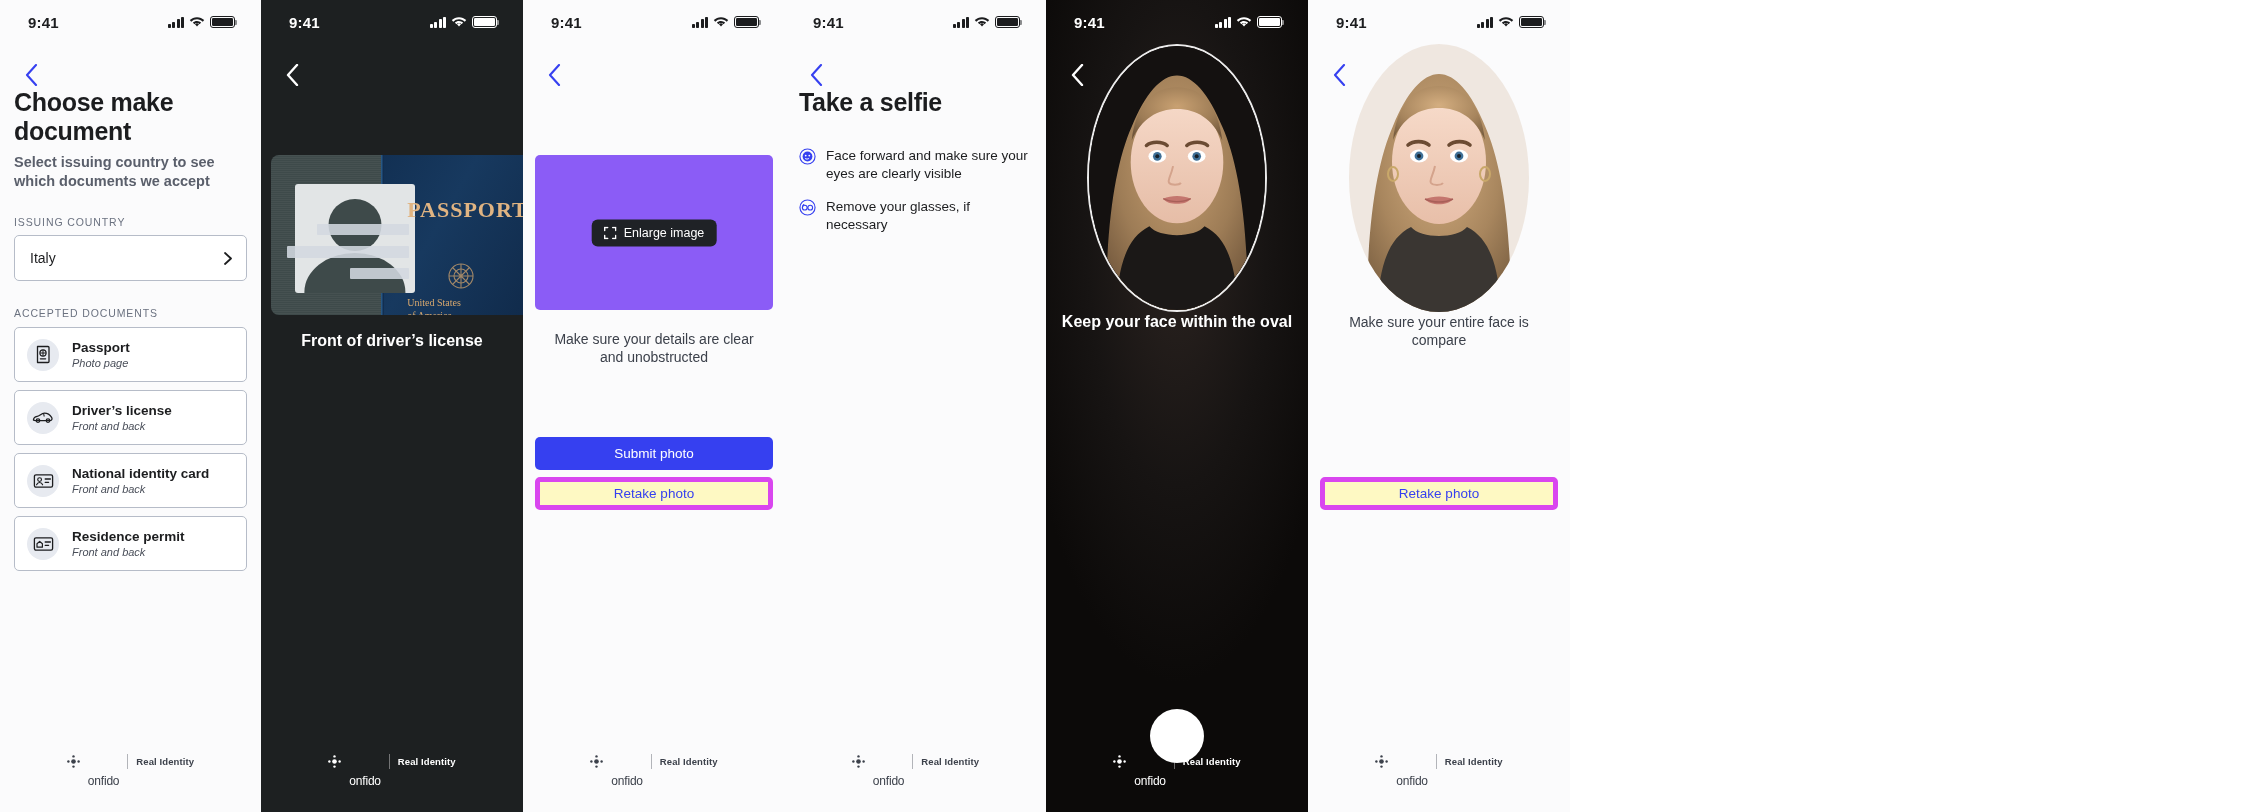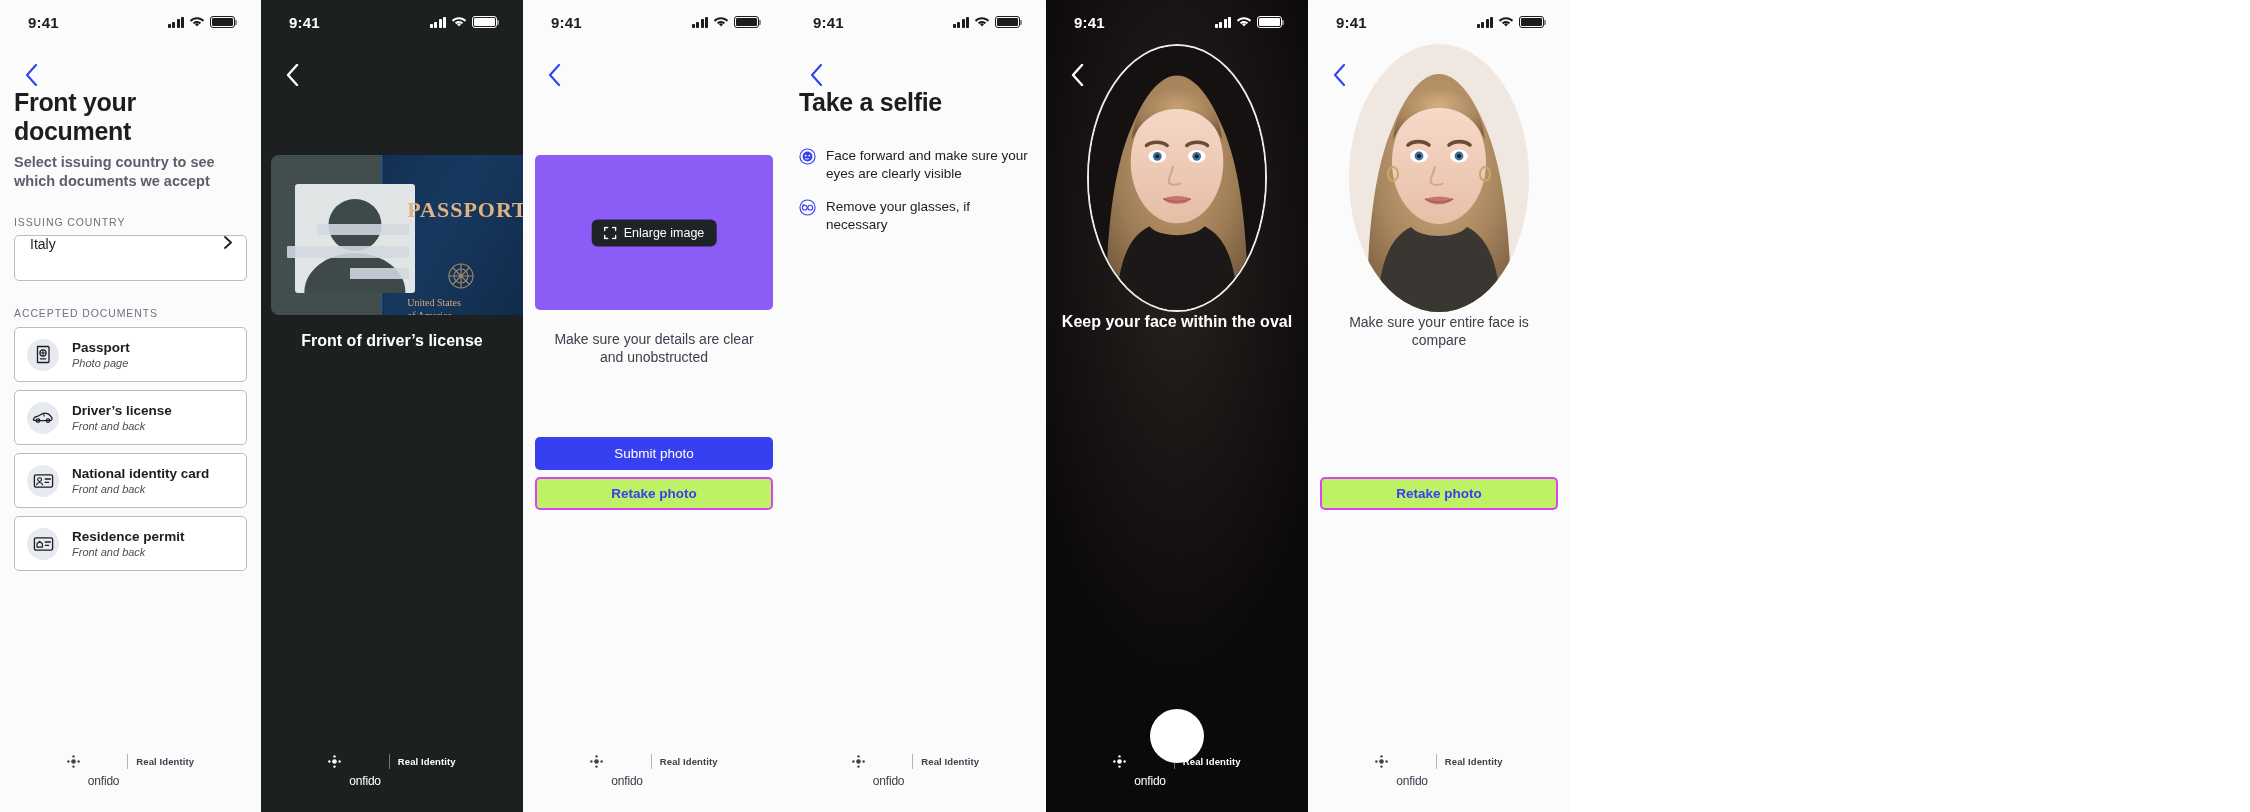--- a/index.html
+++ b/index.html
@@ -57,21 +57,21 @@
 
   
   .pad { padding: 0 14px; }
   .h1 { font-size: 25px; font-weight: bold; color: #1c1d1f; letter-spacing: -.3px; }
   .sub { font-size: 14.5px; color: #5a5f6b; line-height: 1.28; margin-top: 7px; font-weight: bold; }
   .label-caps {
     font-size: 10.5px; letter-spacing: .9px; color: #6b7280; text-transform: uppercase;
   }
   .select-box {
     margin-top: 7px; height: 46px; border: 1px solid #b6bcc8; border-radius: 5px;
-    background: #fff; display: flex; justify-content: space-between;
+    background: #fff; display: flex; align-items: center; justify-content: space-between;
     padding: 0 14px 0 15px; cursor: pointer;
   }
   .select-val { font-size: 14px; color: #1c1d1f; }
   .doc-card {
     height: 55px; border: 1px solid #b6bcc8; border-radius: 5px; background: #fff;
     display: flex; align-items: center; padding: 0 12px; margin-bottom: 8px; cursor: pointer;
   }
   .doc-ic {
     width: 32px; height: 32px; border-radius: 50%; background: #e7eaf0;
     display: flex; align-items: center; justify-content: center; flex: 0 0 32px;
@@ -153,21 +153,21 @@
   .cap-light {
     position:absolute; left:26px; right:26px; top:330px; text-align:center;
     color:#3c414b; font-size:14px; line-height:1.3;
   }
   .btn {
     position:absolute; left:12px; right:12px; height:33px; border-radius:5px;
     display:flex; align-items:center; justify-content:center;
     font-size:13.5px; cursor:pointer;
   }
   .btn-primary { background:#3640f0; color:#fff; }
-  .btn-ghost   { background:#bef264; color:#3640f0; border:2px solid #d946ef;font-weight:bold; }
+  .btn-ghost   { background:#fef9c3; color:#3640f0; border:5px solid #d946ef; }
 
   
   .bullet-row { display:flex; gap:10px; margin-bottom: 14px; align-items:flex-start; }
   .bullet-ic { flex:0 0 17px; width:17px; height:17px; margin-top:1px; }
   .bullet-tx { font-size:13.5px; color:#1c1d1f; line-height:1.36; }
   .selfie-bg {
     position:absolute; left:0; right:0; top:0; bottom:0;
     background: radial-gradient(ellipse 62% 54% at 50% 30%, #2b2320 0%, #171413 55%, #0c0a09 100%);
   }
   .oval {
@@ -214,21 +214,21 @@
       </div>
     </div>
 
     <div class="backbtn">
       <svg class="chev" viewBox="0 0 13 22">
         <path d="M11 1L2 11l9 10" fill="none" stroke="#3640f0" stroke-width="2.1" stroke-linecap="round" stroke-linejoin="round"></path>
       </svg>
     </div>
 
     <div class="pad" style="position:absolute;top:88px;left:0;right:0;">
-      <div class="h1">Front your document</div>
+      <div class="h1">Choose make document</div>
       <div class="sub">Select issuing country to see which documents we accept</div>
 
       <div style="margin-top:26px">
         <div class="label-caps">ISSUING COUNTRY</div>
         <div class="select-box">
           <span class="select-val">Italy</span>
           <svg width="8" height="13" viewBox="0 0 8 13">
             <path d="M1 1l6 5.5L1 12" fill="none" stroke="#1c1d1f" stroke-width="1.8" stroke-linecap="round" stroke-linejoin="round"></path>
           </svg>
         </div>

